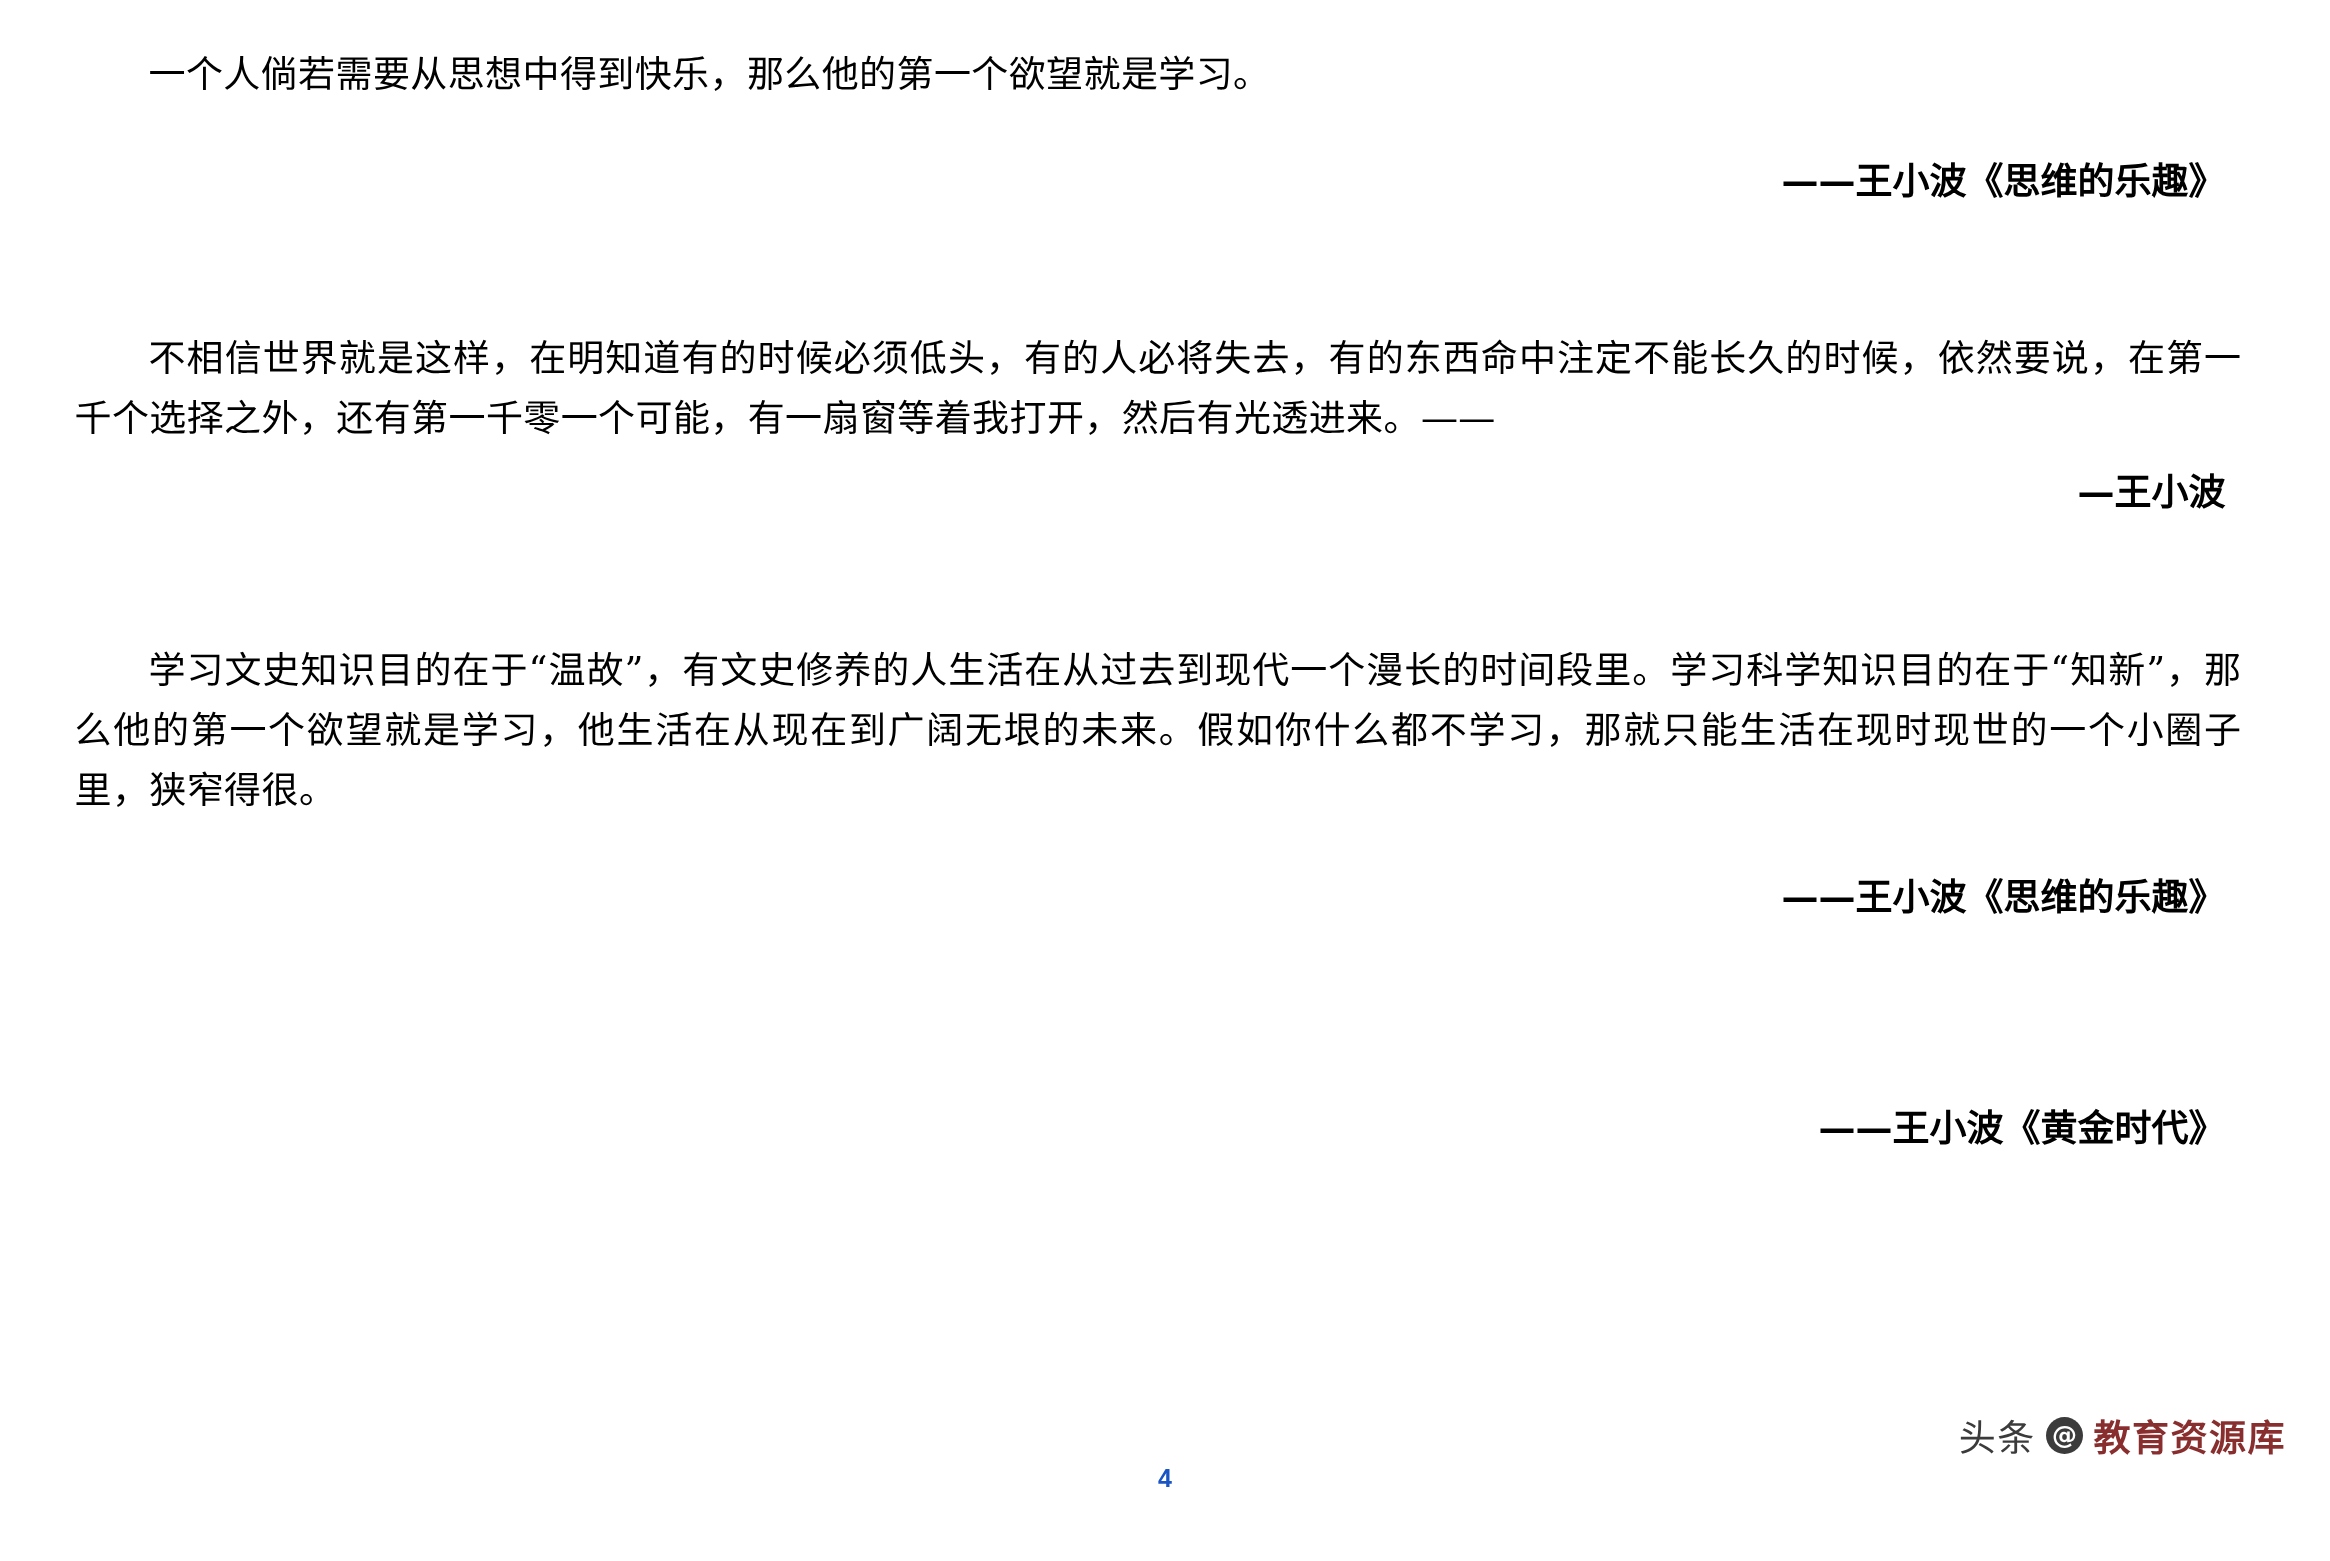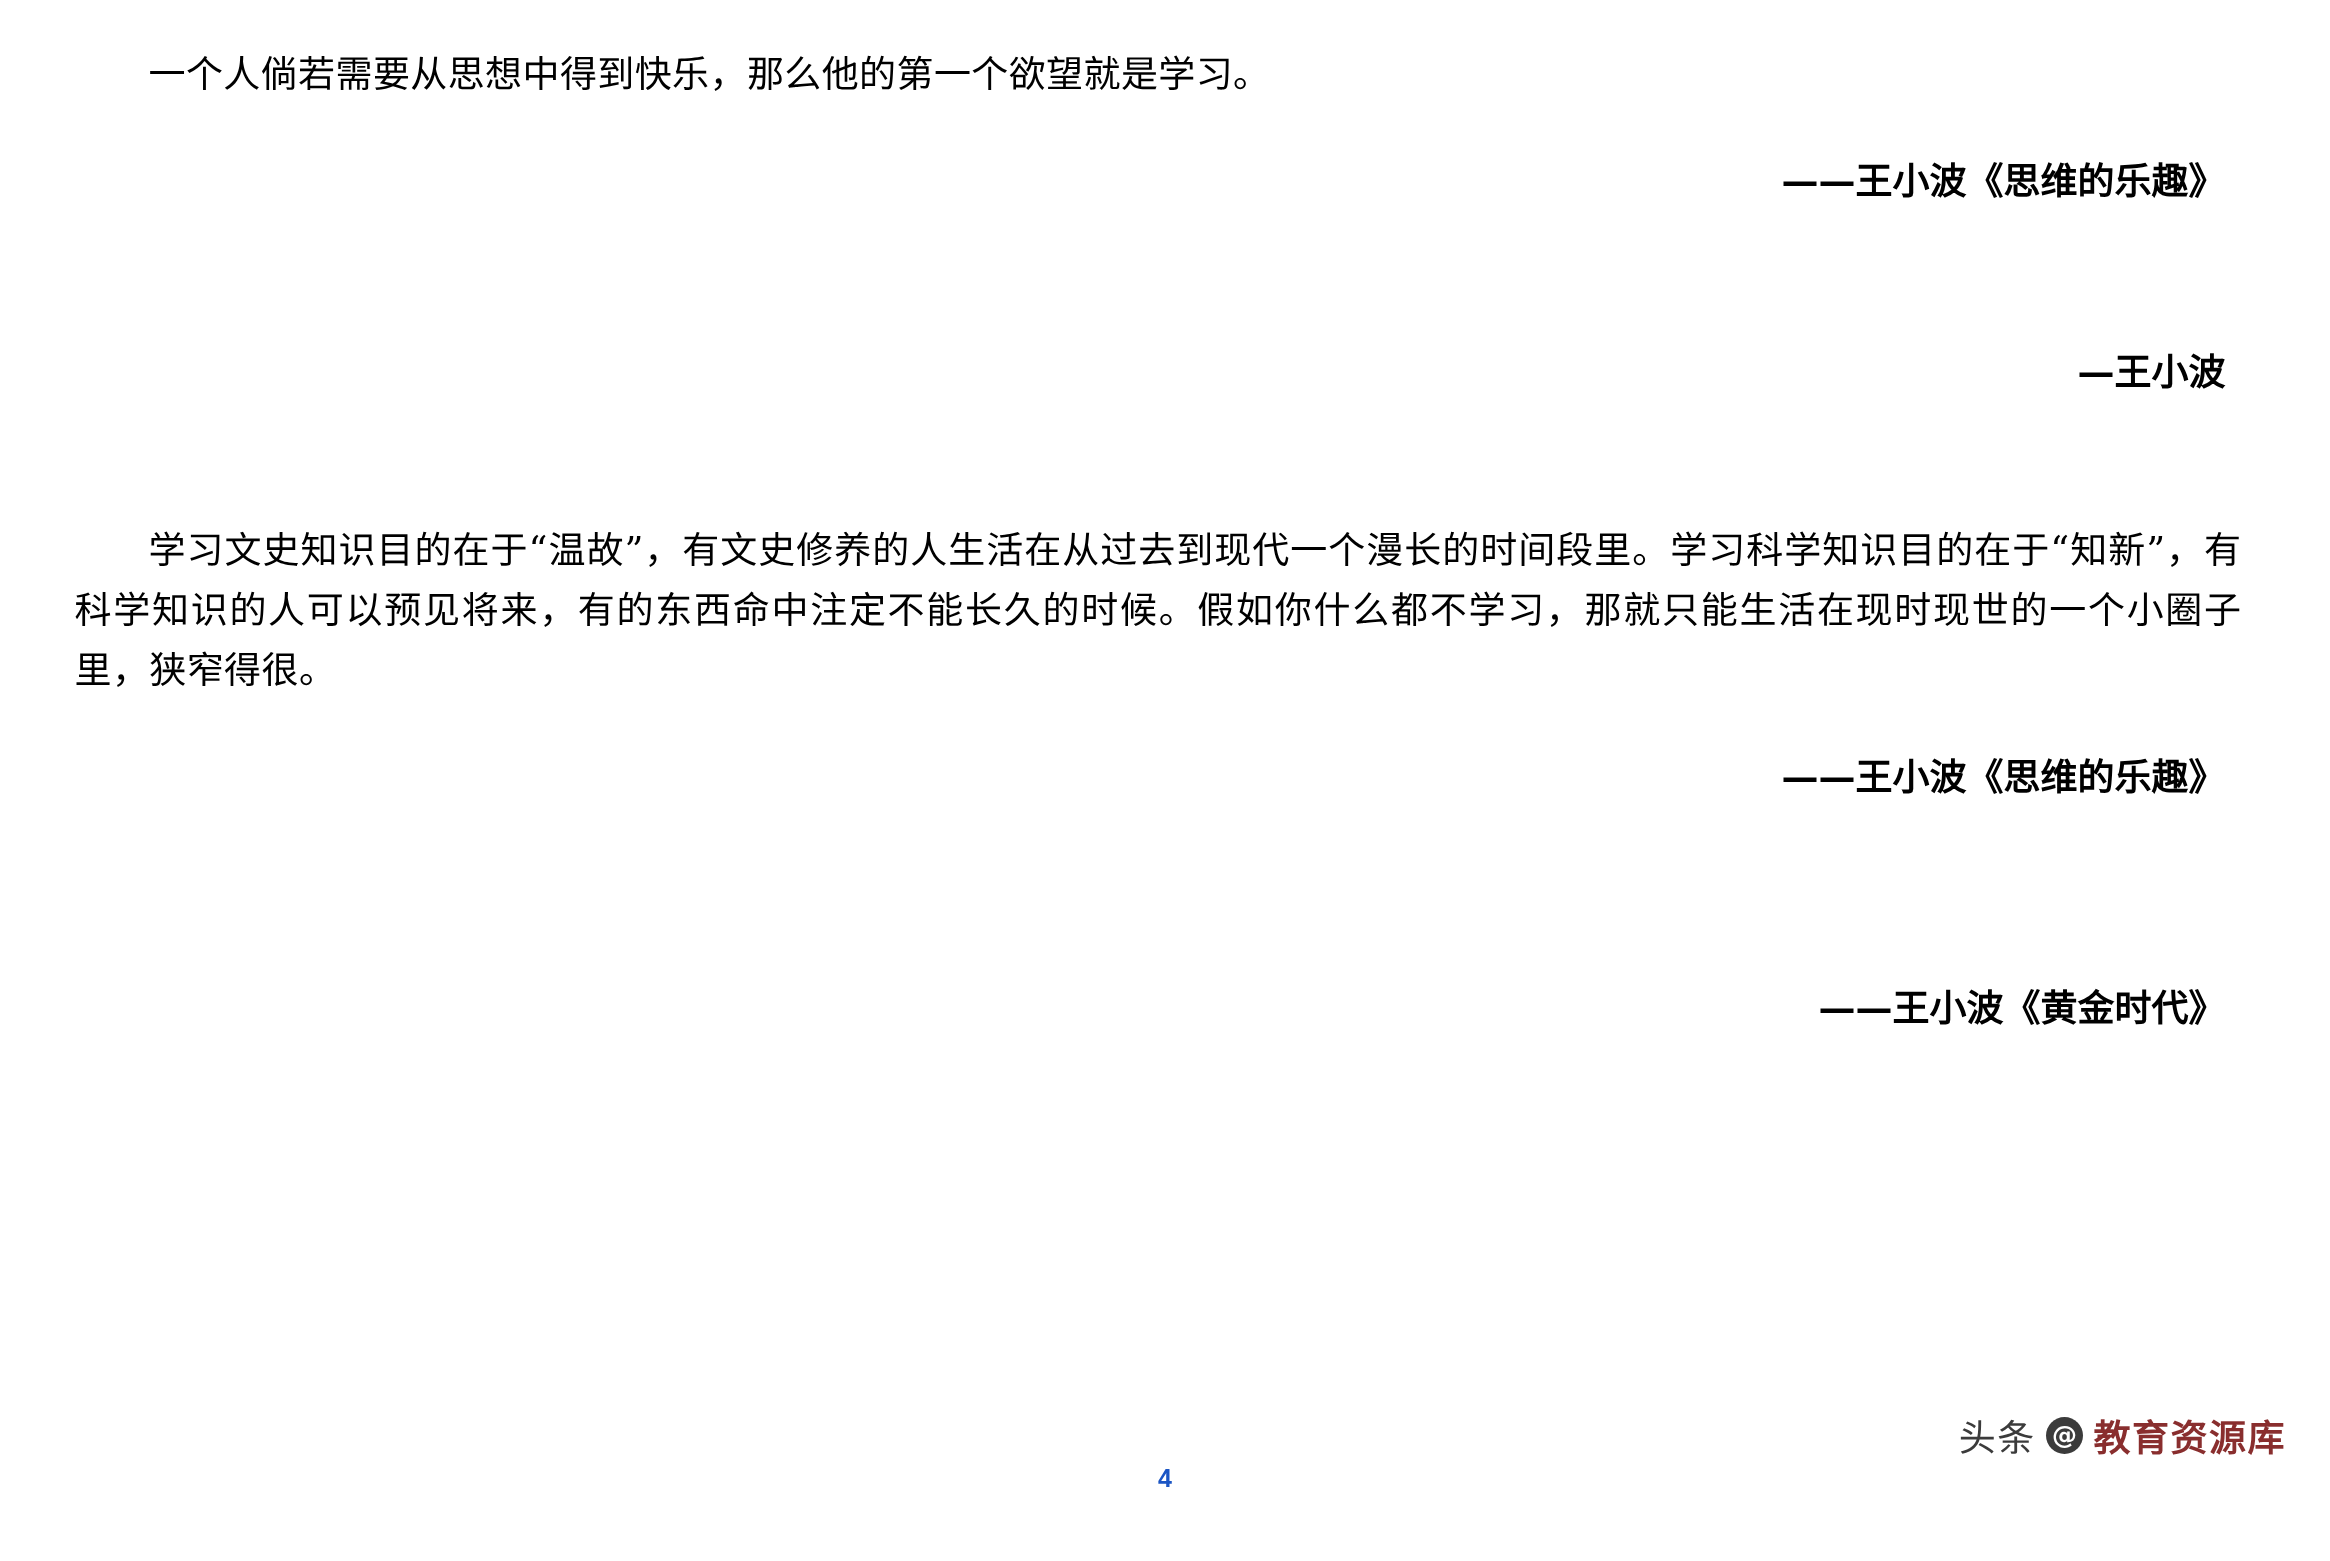--- a/index.html
+++ b/index.html
@@ -113,25 +113,26 @@
 
 <div class="page">
   <div class="content">
 
     <p class="para indent blk-1">一个人倘若需要从思想中得到快乐，那么他的第一个欲望就是学习。</p>
     <div class="gap-small"></div>
     <p class="attrib">——王小波《思维的乐趣》</p>
 
     <div class="gap-block"></div>
 
+    <p class="para indent">不相信世界就是这样，在明知道有的时候必须低头，有的人必将失去，有的东西命中注定不能长久的时候，依然要说，在第一千个选择之外，还有第一千零一个可能，有一扇窗等着我打开，然后有光透进来。——</p>
     <p class="attrib">—王小波</p>
 
     <div class="gap-block"></div>
 
-    <p class="para indent">学习文史知识目的在于“温故”，有文史修养的人生活在从过去到现代一个漫长的时间段里。学习科学知识目的在于“知新”，有科学知识的人可以预见将来，有的东西命中注定不能长久的时候。假如你什么都不学习，那就只能生活在现时现世的一个小圈子里，狭窄得很。</p>
+    <p class="para indent">学习文史知识目的在于“温故”，有文史修养的人生活在从过去到现代一个漫长的时间段里。学习科学知识目的在于“知新”，那么他的第一个欲望就是学习，他生活在从现在到广阔无垠的未来。假如你什么都不学习，那就只能生活在现时现世的一个小圈子里，狭窄得很。</p>
     <div class="gap-small"></div>
     <p class="attrib">——王小波《思维的乐趣》</p>
 
     <div class="gap-block-lg"></div>
 
     <div class="gap-small"></div>
     <p class="attrib">——王小波《黄金时代》</p>
 
   </div>
 

